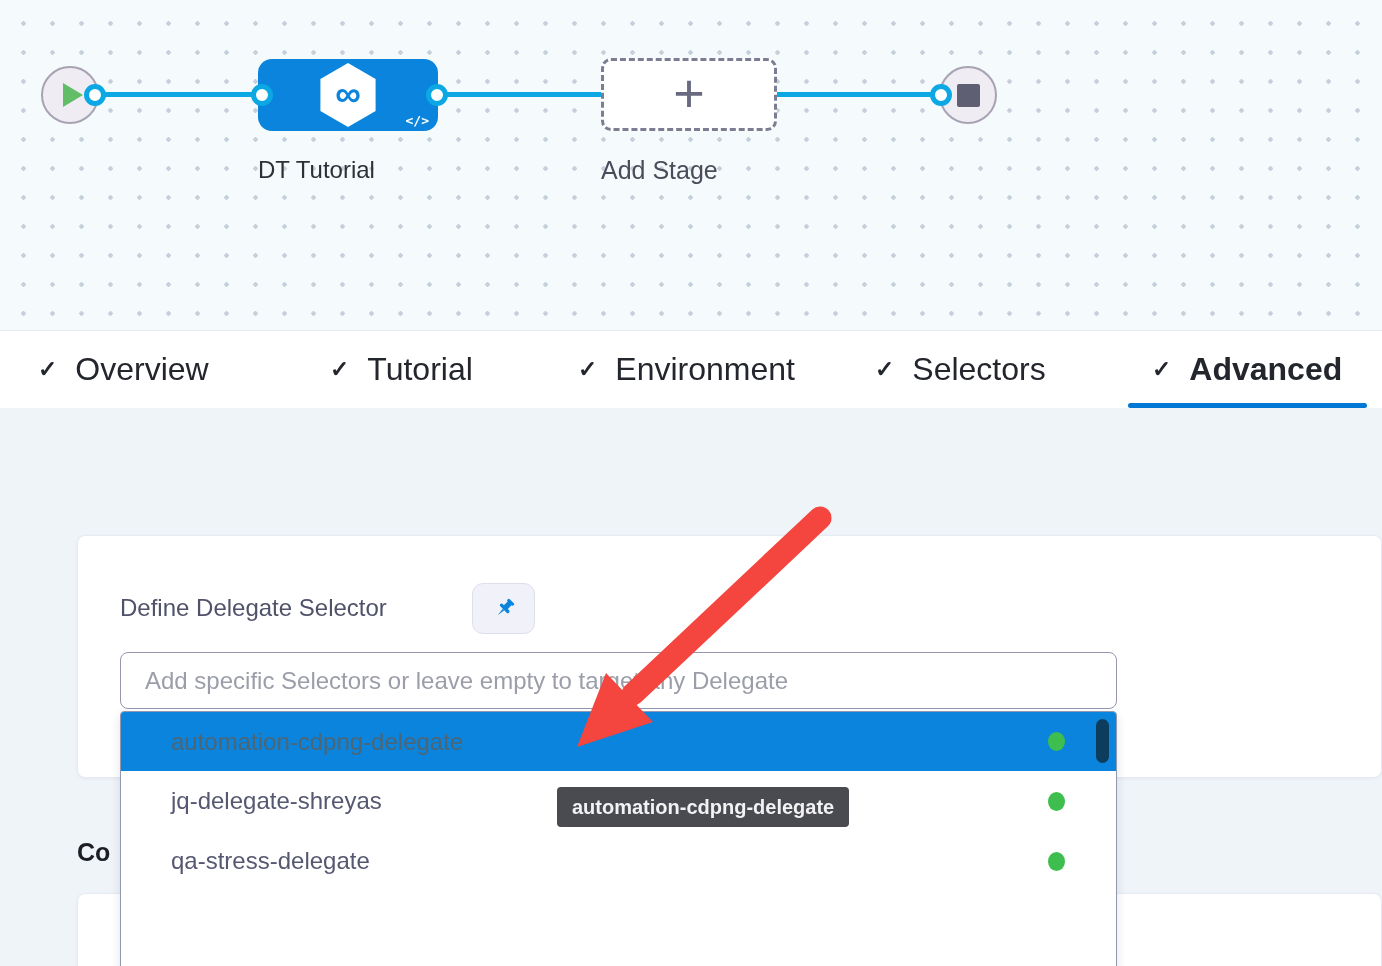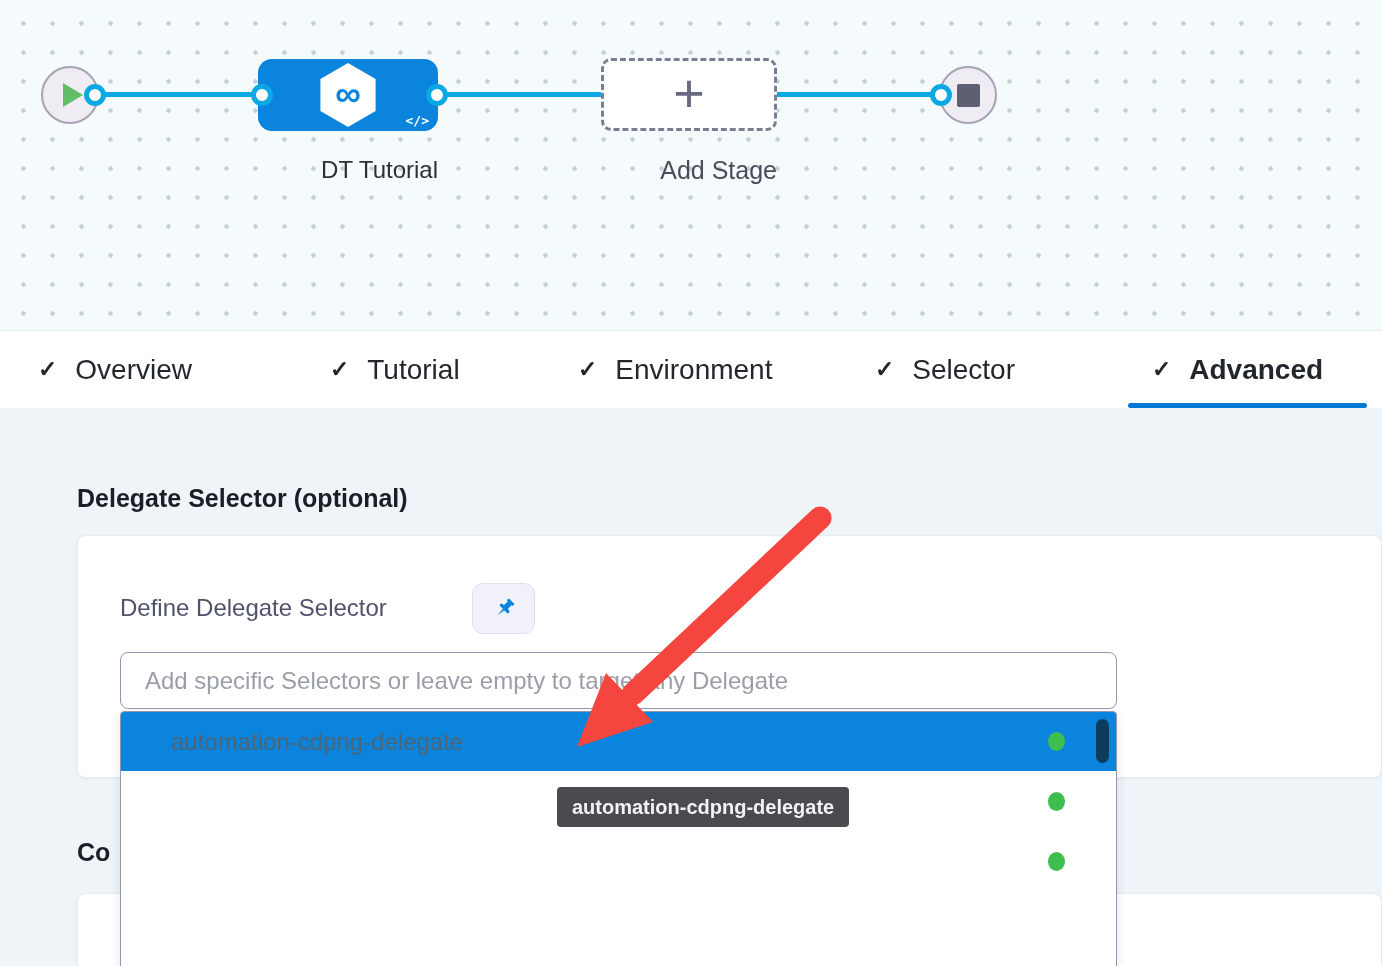--- a/index.html
+++ b/index.html
@@ -21,35 +21,35 @@
     background:#ffffff; border:5px solid #0BA8E4; top:84px; z-index:3; }
   .stage-node { position:absolute; left:258px; top:59px; width:180px; height:72px;
     background:#0A84DC; border-radius:14px; z-index:2;
     display:flex; align-items:center; justify-content:center; }
   .hexagon { width:60px; height:64px; background:#ffffff;
     clip-path:polygon(50% 0%, 96% 25%, 96% 75%, 50% 100%, 4% 75%, 4% 25%);
     display:flex; align-items:center; justify-content:center; }
   .infinity { color:#0A84DC; font-size:36px; font-weight:bold; line-height:1; margin-top:-3px; }
   .code-glyph { position:absolute; right:9px; bottom:3px; color:#ffffff;
     font-family:"DejaVu Sans Mono", monospace; font-size:13px; font-weight:bold; }
-  .node-label { position:absolute; top:156px; font-size:24px; color:#2E3038; text-align:right; }
+  .node-label { position:absolute; top:156px; font-size:24px; color:#2E3038; text-align:left; }
   .add-stage { position:absolute; left:601px; top:58px; width:176px; height:73px;
     background:#ffffff; border:3px dashed #7C7D93; border-radius:10px; z-index:2;
     display:flex; align-items:center; justify-content:center; }
   .plus-glyph { font-size:54px; font-weight:200; color:#696A80; line-height:0; margin-top:-4px; }
   .stop-square { width:23px; height:23px; background:#5E5F72; border-radius:2px; }
   .play-tri { width:0; height:0; border-top:12px solid transparent;
     border-bottom:12px solid transparent; border-left:20px solid #62BE66; margin-left:6px; }
 
   
   .tabbar { position:absolute; left:0; top:331px; width:1382px; height:77px; background:#ffffff; }
   .tab { position:absolute; top:0; height:77px; display:flex; align-items:center; gap:18px;
     cursor:pointer; }
   .tab .check { font-size:23px; font-weight:700; color:#23262C; }
-  .tab .lbl { font-size:28px; color:#23262C; }
+  .tab .lbl { font-size:32px; color:#23262C; }
   .tab.active .lbl { font-weight:700; }
   .tab-underline { position:absolute; left:1128px; bottom:0; width:239px; height:5px;
     background:#0278D5; border-radius:3px; }
 
   
   .content { position:absolute; left:0; top:408px; width:1382px; height:558px; background:#EFF4F9; }
   .section-title { position:absolute; left:77px; top:76px; font-size:25px; font-weight:700; color:#1D1D26; }
   .card { position:absolute; background:#ffffff; border:1px solid #E7EAF2; border-radius:8px;
     box-shadow:0 1px 3px rgba(40,60,90,0.06); }
   .card1 { left:77px; top:127px; width:1305px; height:243px; }
@@ -131,31 +131,30 @@
     <div class="tab" style="left:330px;">
       <span class="check">✓</span>
       <span class="lbl">Tutorial</span>
     </div>
     <div class="tab" style="left:578px;">
       <span class="check">✓</span>
       <span class="lbl">Environment</span>
     </div>
     <div class="tab" style="left:875px;">
       <span class="check">✓</span>
-      <span class="lbl">Selector</span>
+      <span class="lbl">Selectors</span>
     </div>
     <div class="tab active" style="left:1152px;">
       <span class="check">✓</span>
       <span class="lbl">Advanced</span>
     </div>
     <div class="tab-underline"></div>
   </div>
 
   <div class="content">
-    <div class="section-title">Delegate Selector (optional)</div>
 
     <div class="card card1"></div>
 
     <div class="define-label">Define Delegate Selector</div>
 
     <button class="pin-btn">
       <svg width="28" height="28" viewBox="0 0 24 24">
         <g fill="#0A84DC" transform="rotate(45 12 12)">
           <rect x="8.4" y="2.6" width="7.2" height="2.6" rx="1.2"></rect>
           <rect x="9.7" y="4.6" width="4.6" height="5.6"></rect>
@@ -170,23 +169,25 @@
     <div class="co-heading">Co</div>
 
     <div class="card card2"></div>
 
     <div class="dropdown">
       <div class="dd-row selected">
         <span class="opt-name">automation-cdpng-delegate</span>
         <span class="status-dot"></span>
       </div>
       <div class="dd-row">
+        <span class="opt-name">jq-delegate-shreyas</span>
         <span class="status-dot"></span>
       </div>
       <div class="dd-row">
+        <span class="opt-name">qa-stress-delegate</span>
         <span class="status-dot"></span>
       </div>
       <div class="scroll-thumb"></div>
     </div>
 
     <div class="tooltip">automation-cdpng-delegate</div>
   </div>
 
   <svg class="arrow-svg">
     <line x1="820" y1="518" x2="633" y2="694" stroke="#F4453E" stroke-width="23" stroke-linecap="round"></line>

